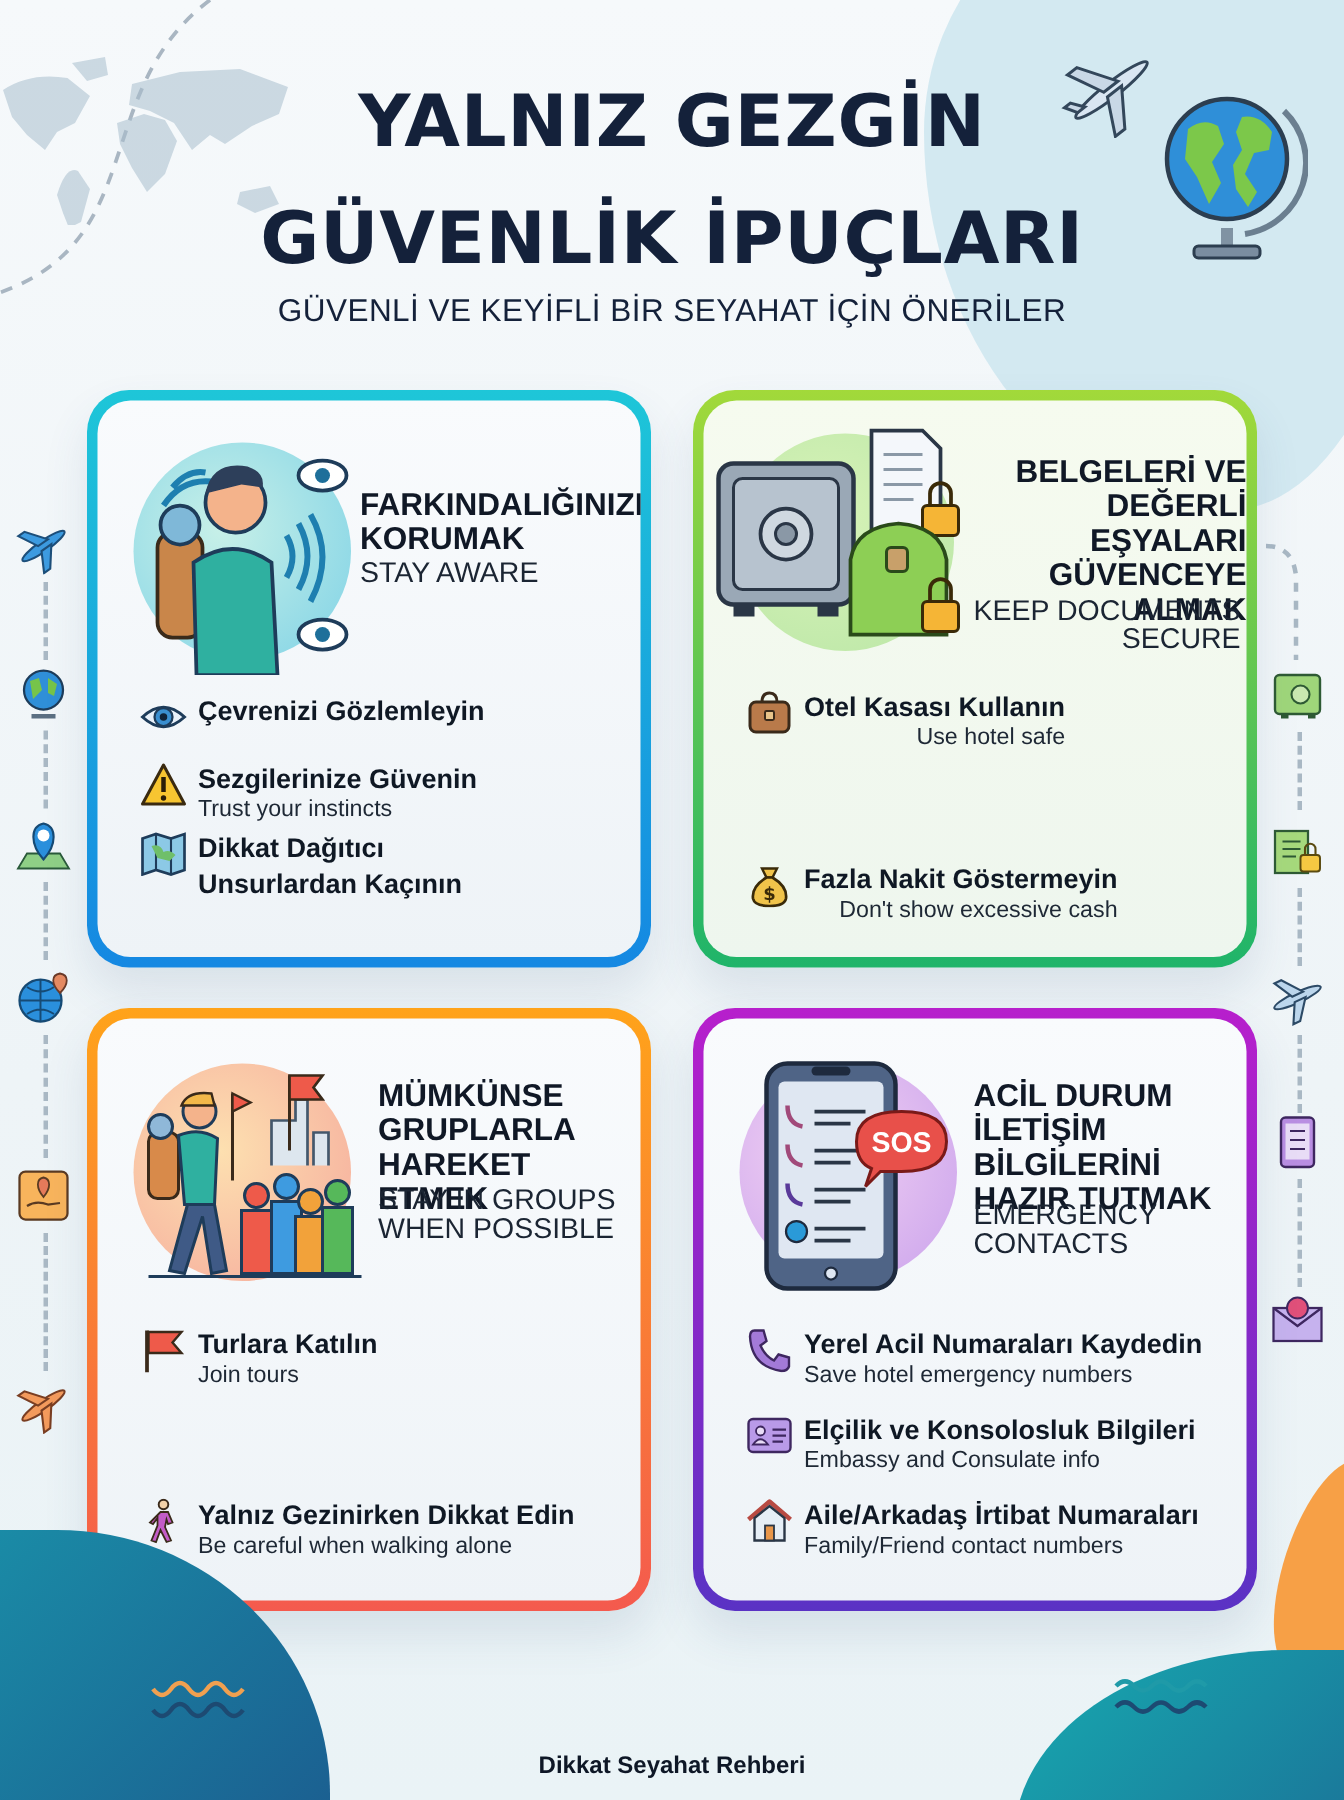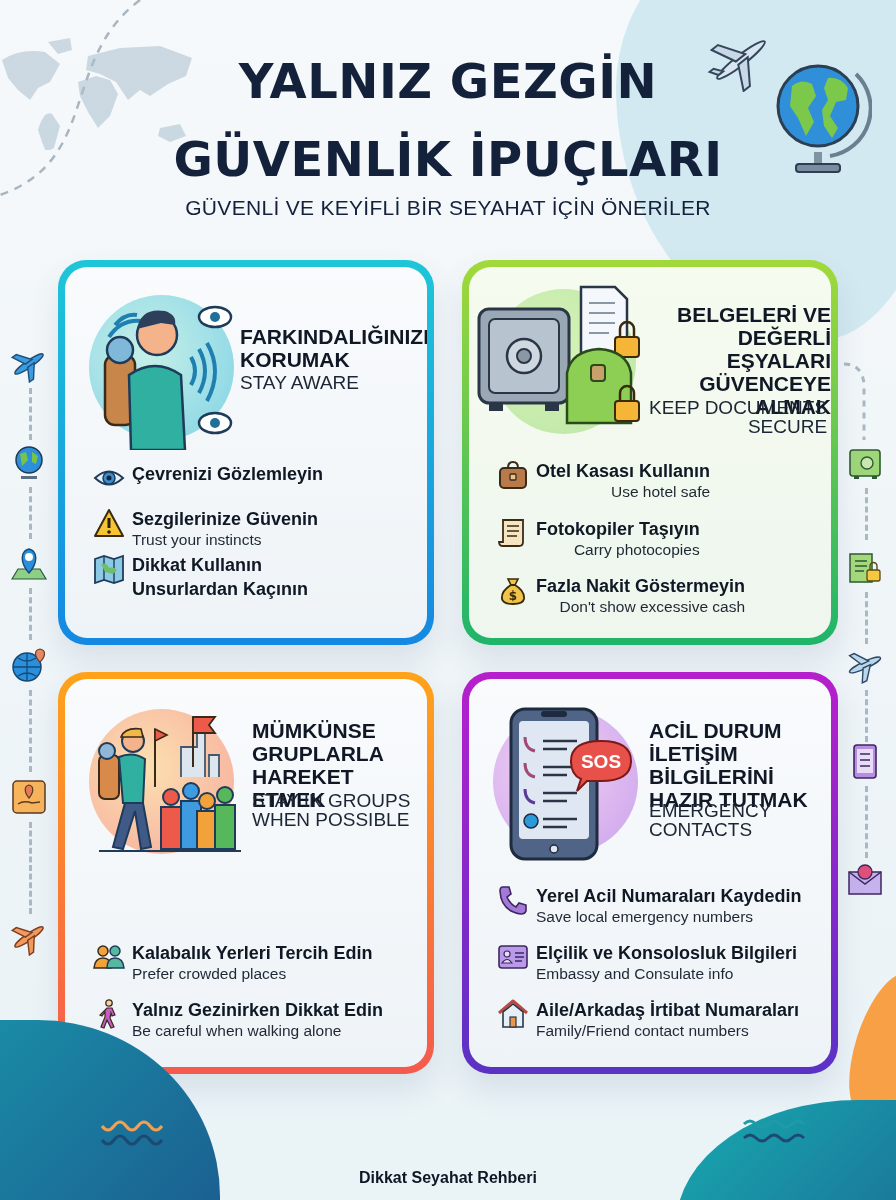--- a/index.html
+++ b/index.html
@@ -252,21 +252,21 @@
         <span class="tip-sub">Trust your instincts</span>
       </div>
     </div>
     <div class="tip" style="top:286px">
       <svg class="tip-icon" viewBox="0 0 32 30">
           <path d="M2 5 L11 2 L21 5 L30 2 L30 26 L21 29 L11 26 L2 29 Z" fill="#8cc9e6" stroke="#1e3c5a" stroke-width="1.8"></path>
           <path d="M11 2 V26 M21 5 V29" stroke="#1e3c5a" stroke-width="1.4"></path>
           <path d="M8 10 Q14 8 16 14 Q20 12 24 16 L20 20 L12 18 Z" fill="#6fbf6a"></path>
         </svg>
       <div class="tip-text">
-        <span class="tip-main">Dikkat Kullanın</span>
+        <span class="tip-main">Dikkat Dağıtıcı</span>
         <span class="tip-main">Unsurlardan Kaçının</span>
       </div>
     </div>
   </div>
 </div>
 
 <div class="card c2">
   <div class="card-inner">
     <div class="hero-circle" style="background:radial-gradient(circle at 40% 40%,#d8f3b8,#b9e6a6);left:22px;top:22px"></div>
     <svg class="hero-svg" viewBox="0 0 170 165" style="left:6px;top:10px">
@@ -298,30 +298,20 @@
 
     <div class="tip" style="top:192px">
       <svg class="tip-icon" viewBox="0 0 32 30">
           <path d="M11 8 Q11 2 16 2 Q21 2 21 8" fill="none" stroke="#3a2a1a" stroke-width="2"></path>
           <rect x="3" y="8" width="26" height="20" rx="4" fill="#b97a4a" stroke="#3a2a1a" stroke-width="2"></rect>
           <rect x="13" y="14" width="6" height="6" rx="1" fill="#e8c48a" stroke="#3a2a1a" stroke-width="1.3"></rect>
         </svg>
       <div class="tip-text">
         <span class="tip-main">Otel Kasası Kullanın</span>
         <span class="tip-sub">Use hotel safe</span>
-      </div>
-    </div>
-    <div class="tip" style="top:250px">
-      <svg class="tip-icon" viewBox="0 0 32 30">
-          <path d="M6 2 H26 V24 Q26 28 22 28 H6 Q2 28 2 24 H6 Z" fill="#f6e6c0" stroke="#3a2a1a" stroke-width="1.8"></path>
-          <path d="M10 8 H22 M10 13 H22 M10 18 H20" stroke="#3a2a1a" stroke-width="1.4"></path>
-        </svg>
-      <div class="tip-text">
-        <span class="tip-main">Fotokopiler Taşıyın</span>
-        <span class="tip-sub">Carry photocopies</span>
       </div>
     </div>
     <div class="tip" style="top:307px">
       <svg class="tip-icon" viewBox="0 0 32 30">
           <path d="M11 4 L21 4 L18 10 L14 10 Z" fill="#f0c34a" stroke="#3a2a08" stroke-width="1.6"></path>
           <path d="M14 10 Q4 16 5 24 Q6 29 16 29 Q26 29 27 24 Q28 16 18 10 Z" fill="#f0c34a" stroke="#3a2a08" stroke-width="1.8"></path>
           <text x="16" y="25" font-size="12" text-anchor="middle" font-family="DejaVu Sans, sans-serif" font-weight="700" fill="#3a2a08">$</text>
         </svg>
       <div class="tip-text">
         <span class="tip-main">Fazla Nakit Göstermeyin</span>
@@ -361,30 +351,28 @@
     <div class="card-title" style="left:187px;top:40px">
       <div>MÜMKÜNSE</div>
       <div>GRUPLARLA</div>
       <div>HAREKET ETMEK</div>
     </div>
     <div class="card-sub" style="left:187px;top:112px">
       <div>STAY IN GROUPS</div>
       <div>WHEN POSSIBLE</div>
     </div>
 
-    <div class="tip" style="top:262px">
-      <svg class="tip-icon" viewBox="0 0 32 30">
-          <circle cx="10" cy="9" r="5" fill="#f2a23a" stroke="#3a2a1a" stroke-width="1.5"></circle>
-          <path d="M1 26 Q2 16 10 16 Q18 16 18 26 Z" fill="#f2a23a" stroke="#3a2a1a" stroke-width="1.5"></path>
-          <circle cx="22" cy="9" r="5" fill="#56b8a0" stroke="#1e3c5a" stroke-width="1.5"></circle>
-          <path d="M14 26 Q14 16 22 16 Q30 16 31 26 Z" fill="#56b8a0" stroke="#1e3c5a" stroke-width="1.5"></path>
-        </svg>
-      <div class="tip-text">
-        <span class="tip-main">Kalabalık Yerleri Tercih Edin</span>
-        <span class="tip-sub">Prefer crowded places</span>
+    <div class="tip" style="top:205px">
+      <svg class="tip-icon" viewBox="0 0 32 30">
+          <path d="M5 2 V30" stroke="#3a2a1a" stroke-width="2.5"></path>
+          <path d="M6 3 H28 L22 10 L28 17 H6 Z" fill="#ee5a4a" stroke="#3a2a1a" stroke-width="1.6"></path>
+        </svg>
+      <div class="tip-text">
+        <span class="tip-main">Turlara Katılın</span>
+        <span class="tip-sub">Join tours</span>
       </div>
     </div>
     <div class="tip" style="top:319px">
       <svg class="tip-icon" viewBox="0 0 32 30">
           <circle cx="16" cy="4" r="3.2" fill="#f4d2a8" stroke="#3a2a1a" stroke-width="1.3"></circle>
           <path d="M14 9 L19 9 L22 16 L19 17 L18 14 L17 19 L21 28 L18 29 L14 21 L11 29 L8 28 L12 18 L12 13 L9 17 L7 16 Z" fill="#c35cc8" stroke="#3a2a1a" stroke-width="1.2"></path>
         </svg>
       <div class="tip-text">
         <span class="tip-main">Yalnız Gezinirken Dikkat Edin</span>
         <span class="tip-sub">Be careful when walking alone</span>
@@ -425,21 +413,21 @@
     <div class="card-sub" style="left:180px;top:122px">
       <div>EMERGENCY CONTACTS</div>
     </div>
 
     <div class="tip" style="top:205px">
       <svg class="tip-icon" viewBox="0 0 32 30">
           <path d="M6 2 L12 2 L14 9 L10 12 Q13 19 19 22 L22 18 L29 20 L29 26 Q28 29 24 29 Q4 26 3 6 Q3 2 6 2 Z" fill="#a37ad8" stroke="#3e2760" stroke-width="1.6"></path>
         </svg>
       <div class="tip-text">
         <span class="tip-main">Yerel Acil Numaraları Kaydedin</span>
-        <span class="tip-sub">Save local emergency numbers</span>
+        <span class="tip-sub">Save hotel emergency numbers</span>
       </div>
     </div>
     <div class="tip" style="top:262px">
       <svg class="tip-icon" viewBox="0 0 32 30">
           <rect x="2" y="4" width="28" height="22" rx="3" fill="#b99ae8" stroke="#3e2760" stroke-width="1.6"></rect>
           <circle cx="10" cy="12" r="3" fill="#e8dcf6" stroke="#3e2760" stroke-width="1.2"></circle>
           <path d="M5 21 Q10 14 15 21 Z" fill="#e8dcf6" stroke="#3e2760" stroke-width="1.2"></path>
           <path d="M18 11 H27 M18 15 H27 M18 19 H25" stroke="#3e2760" stroke-width="1.5"></path>
         </svg>
       <div class="tip-text">

